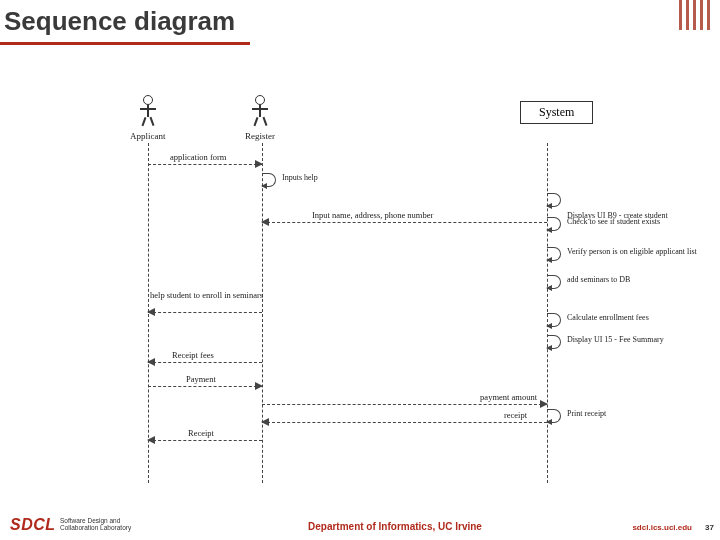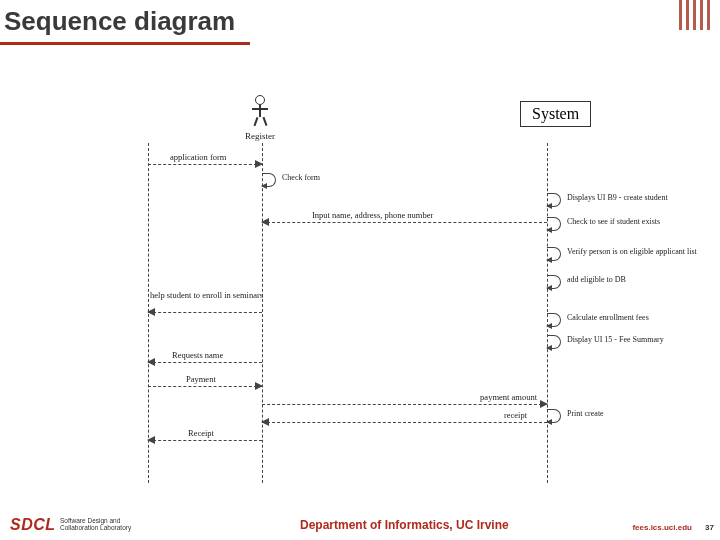--- a/index.html
+++ b/index.html
@@ -88,23 +88,23 @@
   .stick .legs::after  { right: 2px; transform: rotate(-20deg); }
   .actor-label {
     font-family: 'Comic Sans MS', cursive;
     font-size: 9px;
     color: #222;
     margin-top: 2px;
     white-space: nowrap;
   }
   .system-box {
     border: 1.5px solid #333;
-    padding: 3px 11px;
+    padding: 3px 18px;
     font-family: 'Comic Sans MS', cursive;
-    font-size: 16px;
+    font-size: 12px;
     display: inline-block;
     text-align: right;
   }
   
   .lifeline {
     position: absolute;
     top: 48px;
     width: 0;
     height: 340px;
     border-left: 1.2px dashed #444;
@@ -185,22 +185,22 @@
   }
   .footer .logo-sub {
     position: absolute;
     left: 60px; bottom: 2px;
     font-size: 6.5px;
     line-height: 1.05;
     color: #333;
   }
   .footer .dept {
     position: absolute;
-    left: 300px; bottom: 2px;
-    font-size: 12px;
+    left: 308px; bottom: 2px;
+    font-size: 10px;
     color: #b02a1c;
     font-weight: bold;
   }
   .footer .url {
     position: absolute;
     right: 28px; bottom: 2px;
     font-size: 8px;
     color: #b02a1c;
     font-weight: bold;
   }
@@ -222,20 +222,26 @@
 <div class="corner-stripes">
   <span></span>
     <span></span>
     <span></span>
     <span></span>
     <span></span>
 </div>
 
 <div class="diagram">
 
+  <div class="actor" style="left:15px;">
+    <div class="stick">
+      <div class="head"></div><div class="body"></div><div class="arms"></div><div class="legs"></div>
+    </div>
+    <div class="actor-label">Applicant</div>
+  </div>
 
   <div class="actor" style="left:130px;">
     <div class="stick">
       <div class="head"></div><div class="body"></div><div class="arms"></div><div class="legs"></div>
     </div>
     <div class="actor-label">Register</div>
   </div>
 
   <div class="actor" style="left:405px; top:6px;">
     <div class="system-box">System</div>
@@ -247,28 +253,28 @@
 
   <div class="msg" style="left:33px; width:114px; top:60px;">
     <div class="line"></div>
       <div class="head-r"></div>
     <div class="txt" style="left:22px;">application form</div>
   </div>
 
   <div class="loop" style="left:147px; top:78px;">
     <div class="arc"></div>
       <div class="ah"></div>
-    <div class="txt">Check form</div>
+    <div class="txt">Inputs help</div>
   </div>
 
 
   <div class="loop" style="left:432px; top:98px;">
     <div class="arc"></div>
       <div class="ah"></div>
-    <div class="txt" style="width:80px;">Displays UI B9 - create student</div>
+    <div class="txt" style="width:80px;margin-top:18px;">Displays UI B9 - create student</div>
   </div>
 
   <div class="msg" style="left:147px; width:285px; top:118px;">
     <div class="line"></div>
       <div class="head-l"></div>
     <div class="txt" style="left:50px;">Input name, address, phone number</div>
   </div>
 
   <div class="loop" style="left:432px; top:122px;">
     <div class="arc"></div>
@@ -278,21 +284,21 @@
 
   <div class="loop" style="left:432px; top:152px;">
     <div class="arc"></div>
       <div class="ah"></div>
     <div class="txt" style="width:80px;">Verify person is on eligible applicant list</div>
   </div>
 
   <div class="loop" style="left:432px; top:180px;">
     <div class="arc"></div>
       <div class="ah"></div>
-    <div class="txt" style="width:70px;">add eligible to DB</div>
+    <div class="txt" style="width:70px;">add seminars to DB</div>
   </div>
 
   <div class="msg" style="left:33px; width:114px; top:208px;">
     <div class="line"></div>
       <div class="head-l"></div>
     <div class="txt" style="left:2px; top:-13px; width:120px;">help student to enroll in seminars</div>
   </div>
 
   <div class="loop" style="left:432px; top:218px;">
     <div class="arc"></div>
@@ -302,21 +308,21 @@
 
   <div class="loop" style="left:432px; top:240px;">
     <div class="arc"></div>
       <div class="ah"></div>
     <div class="txt" style="width:90px;">Display UI 15 - Fee Summary</div>
   </div>
 
   <div class="msg" style="left:33px; width:114px; top:258px;">
     <div class="line"></div>
       <div class="head-l"></div>
-    <div class="txt" style="left:24px;">Requests name</div>
+    <div class="txt" style="left:24px;">Receipt fees</div>
   </div>
 
   <div class="msg" style="left:33px; width:114px; top:282px;text-align:center;">
     <div class="line"></div>
       <div class="head-r"></div>
     <div class="txt" style="left:38px;">Payment</div>
   </div>
 
   <div class="msg" style="left:147px; width:285px; top:300px;">
     <div class="line"></div>
@@ -326,33 +332,33 @@
 
   <div class="msg" style="left:147px; width:285px; top:318px;">
     <div class="line"></div>
       <div class="head-l"></div>
     <div class="txt" style="right:20px;">receipt</div>
   </div>
 
   <div class="loop" style="left:432px; top:314px;">
     <div class="arc"></div>
       <div class="ah"></div>
-    <div class="txt">Print create</div>
+    <div class="txt">Print receipt</div>
   </div>
 
   <div class="msg" style="left:33px; width:114px; top:336px;">
     <div class="line"></div>
       <div class="head-l"></div>
     <div class="txt" style="left:40px;">Receipt</div>
   </div>
 
 </div>
 
 <div class="footer">
   <div class="logo">SDCL</div>
   <div class="logo-sub">
     <span>Software Design and</span><br>
     <span>Collaboration Laboratory</span>
   </div>
   <div class="dept">Department of Informatics, UC Irvine</div>
-  <div class="url">fees.ics.uci.edu</div>
+  <div class="url">sdcl.ics.uci.edu</div>
   <div class="pagenum">37</div>
 </div>
 
 </body></html>

